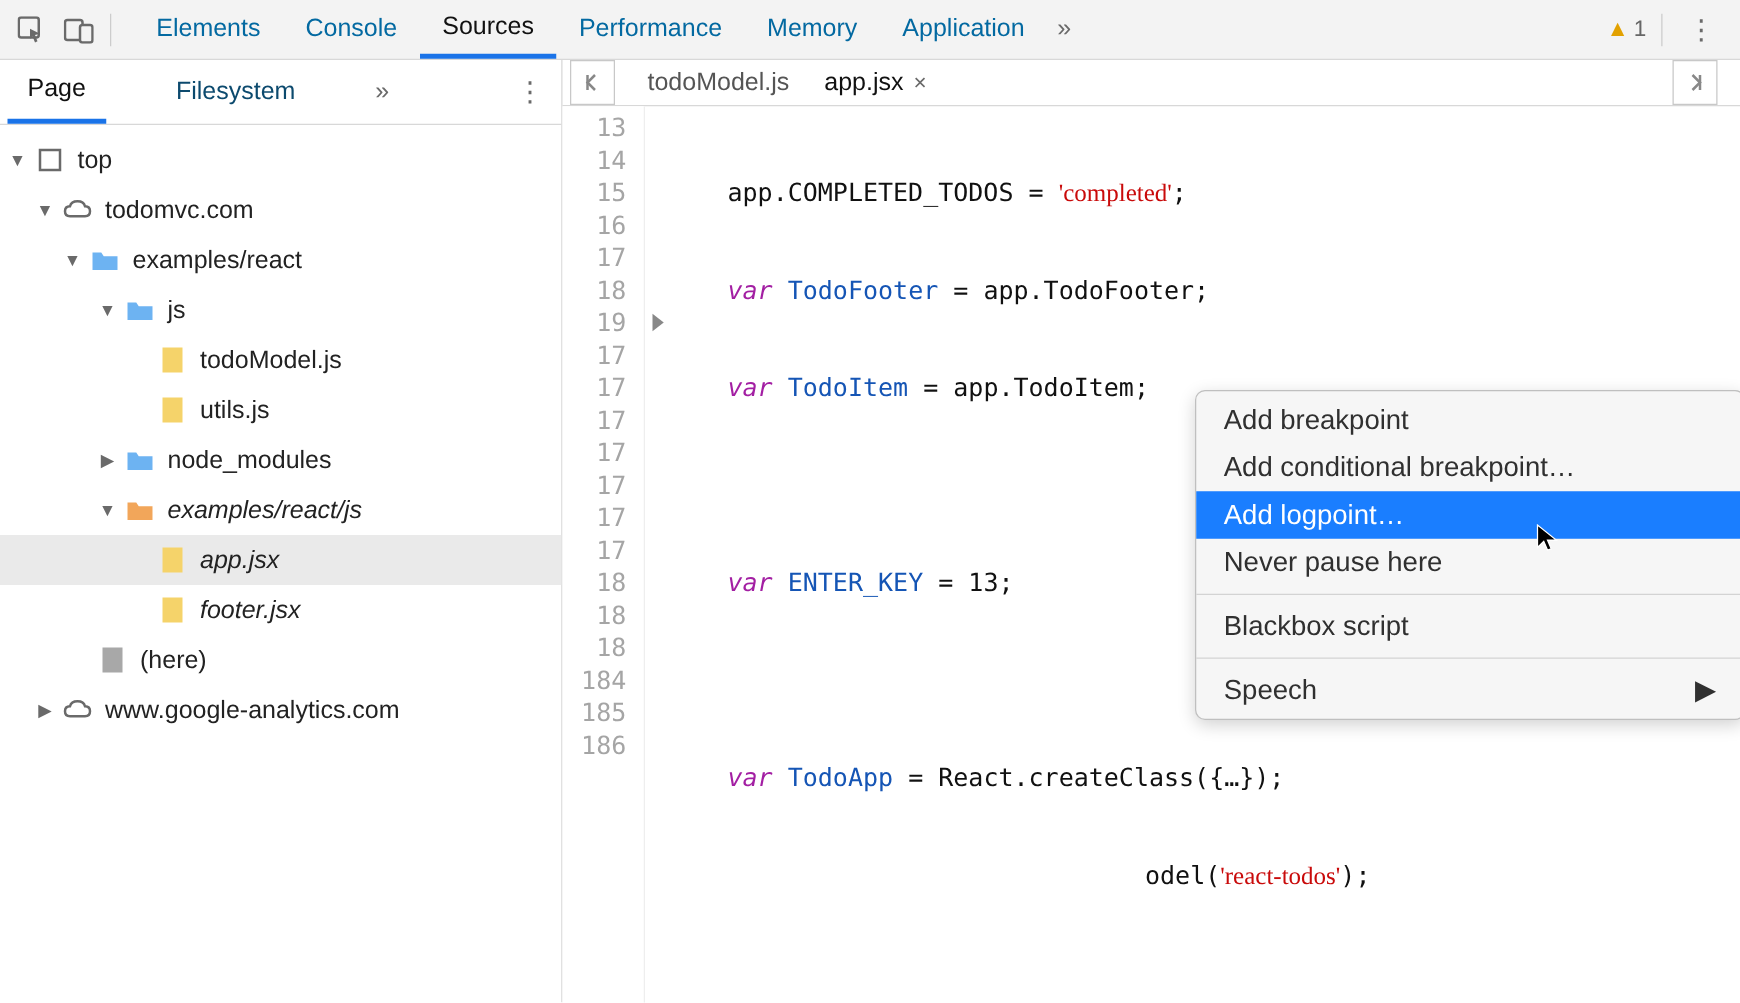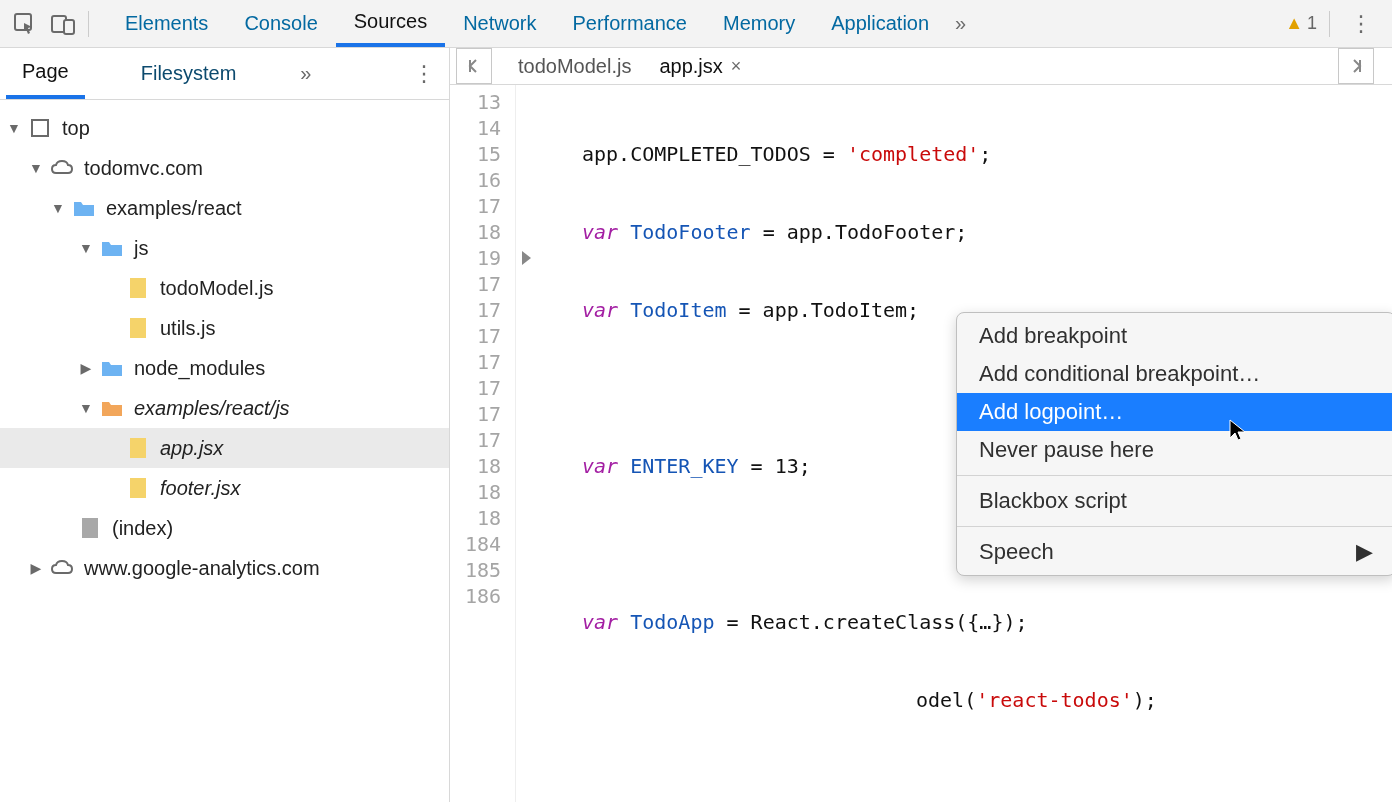--- a/index.html
+++ b/index.html
@@ -35,21 +35,21 @@
 .ftab { padding: 0 14px; height: 100%; display: flex; align-items: center; color: #555; font-size: 20px; cursor: pointer; gap: 8px;}
 .ftab.active { color: #111; }
 .ftab-close { color: #6a6a6a; font-size: 18px;}
 .ftab-spacer { flex: 1; }
 .editor { display: flex; font-family: Menlo, Monaco, Consolas, monospace; font-size: 20px; line-height: 26px; position: relative; }
 .gutter { width: 66px; text-align: right; color: #a5a5a5; border-right: 1px solid #eee; padding-top: 4px; user-select: none; background: #fff; }
 .gutter div { padding-right: 14px; height: 26px; position: relative;}
 .gut-expand { position: absolute; right: -16px; top: 6px; width: 0; height: 0; border-top: 7px solid transparent; border-bottom: 7px solid transparent; border-left: 9px solid #888;}
 .code { padding-top: 4px; padding-left: 10px; white-space: pre; color: #111; }
 .code div { height: 26px; }
-.kw { color: #a31fa3; font-style: italic; } .id { color: #1555b5; } .str { color: #c90a0a; }
+.kw { color: #a31fa3; font-style: italic; } .id { color: #1555b5; } .str { color: #c90a0a; font-family: Liberation Serif, serif; }
 .ind1 { padding-left: 56px; }
 .ctxmenu { position: absolute; top: 264px; left: 506px; width: 440px; background: #f6f6f6; border: 1px solid #bfbfbf; border-radius: 8px; box-shadow: 0 4px 14px rgba(0,0,0,0.18); z-index: 50; font-size: 22px; padding: 4px 0;}
 .ctxmenu .item { padding: 6px 22px; display: flex; align-items: center; justify-content: space-between; cursor: default; }
 .ctxmenu .item.hl { background: #1a7eff; color: #fff; }
 .ctxmenu .sep { height: 1px; background: #d3d3d3; margin: 6px 0; }
 .cursor-ptr { position: absolute; top: 370px; left: 778px; z-index: 60; font-size: 22px; }
 svg { display: block; }
 </style>
 </head>
 <body>
@@ -65,21 +65,20 @@
     <svg width="24" height="22" viewBox="0 0 24 22">
         <rect x="1" y="3" width="14" height="16" rx="2" fill="none" stroke="#6a6a6a" stroke-width="2"></rect>
         <rect x="13" y="7" width="10" height="14" rx="2" fill="#f3f3f3" stroke="#6a6a6a" stroke-width="2"></rect>
       </svg>
   </div>
   <div class="divider-v"></div>
   <div class="tabs">
     <div class="tab inactive">Elements</div>
     <div class="tab inactive">Console</div>
     <div class="tab active">Sources</div>
-    <div class="tab inactive">Network</div>
     <div class="tab inactive">Performance</div>
     <div class="tab inactive">Memory</div>
     <div class="tab inactive">Application</div>
     <div class="overflow-chev">»</div>
   </div>
   <div class="tb-right">
     <div class="warn">
       <span class="warn-tri">▲</span>
       <span>1</span>
     </div>
@@ -183,21 +182,21 @@
             </svg>
           </span>
           <span class="ital">footer.jsx</span>
         </div>
       <div class="row pad3">
           <span class="ico">
             <svg width="18" height="22">
               <rect x="1" y="1" width="16" height="20" fill="#a8a8a8"></rect>
             </svg>
           </span>
-          <span>(index)</span>
+          <span>(here)</span>
         </div>
       <div class="row pad1">
           <span class="disc">▶</span>
           <span class="ico">
             <svg width="24" height="18">
               <path d="M6 14 Q2 14 2 10 Q2 6 6 6 Q7 2 12 2 Q17 2 18 6 Q22 6 22 10 Q22 14 18 14 Z" fill="none" stroke="#6a6a6a" stroke-width="2"></path>
             </svg>
           </span>
           <span>www.google-analytics.com</span>
         </div>

